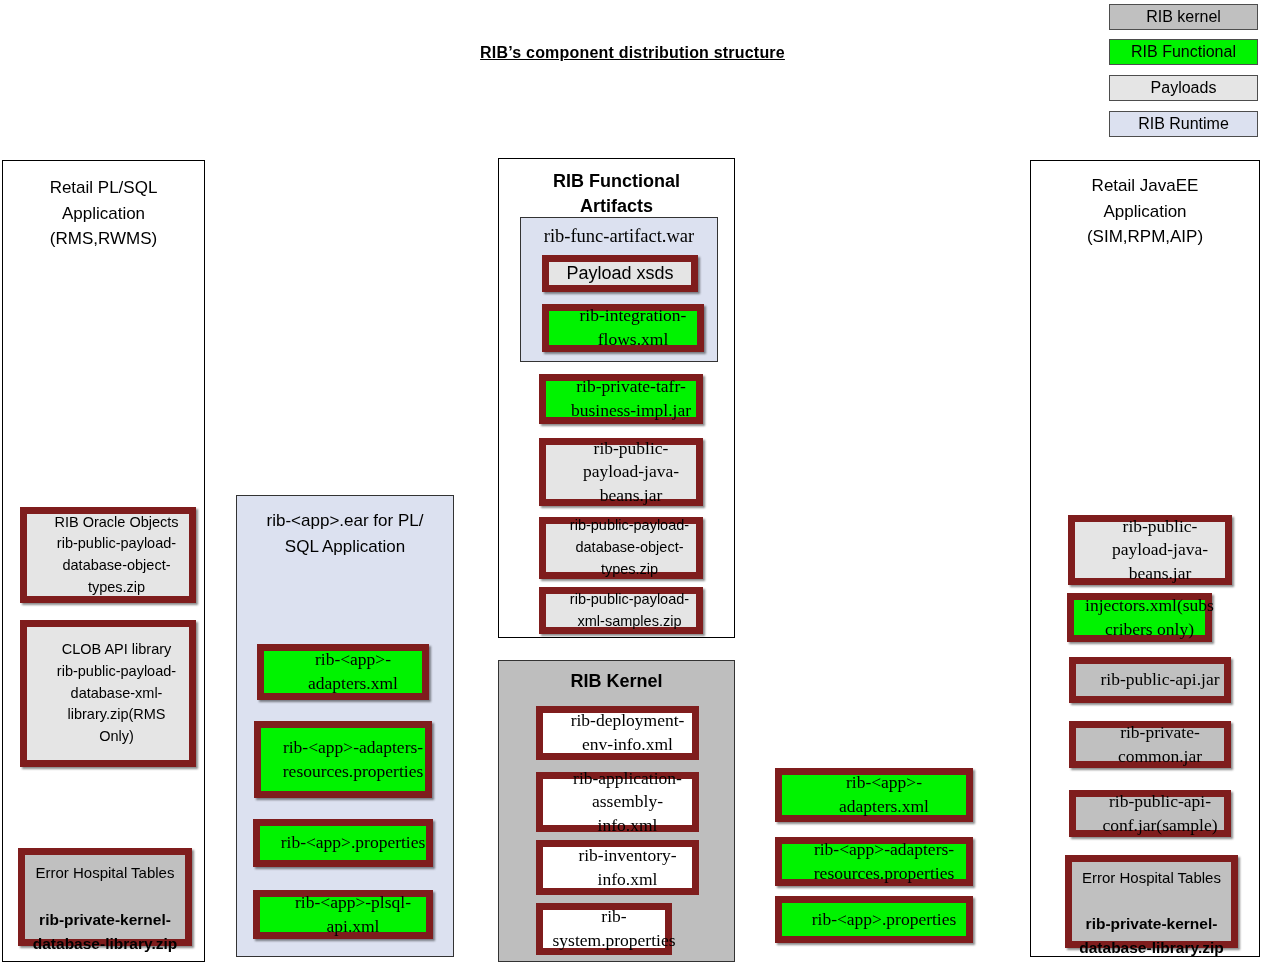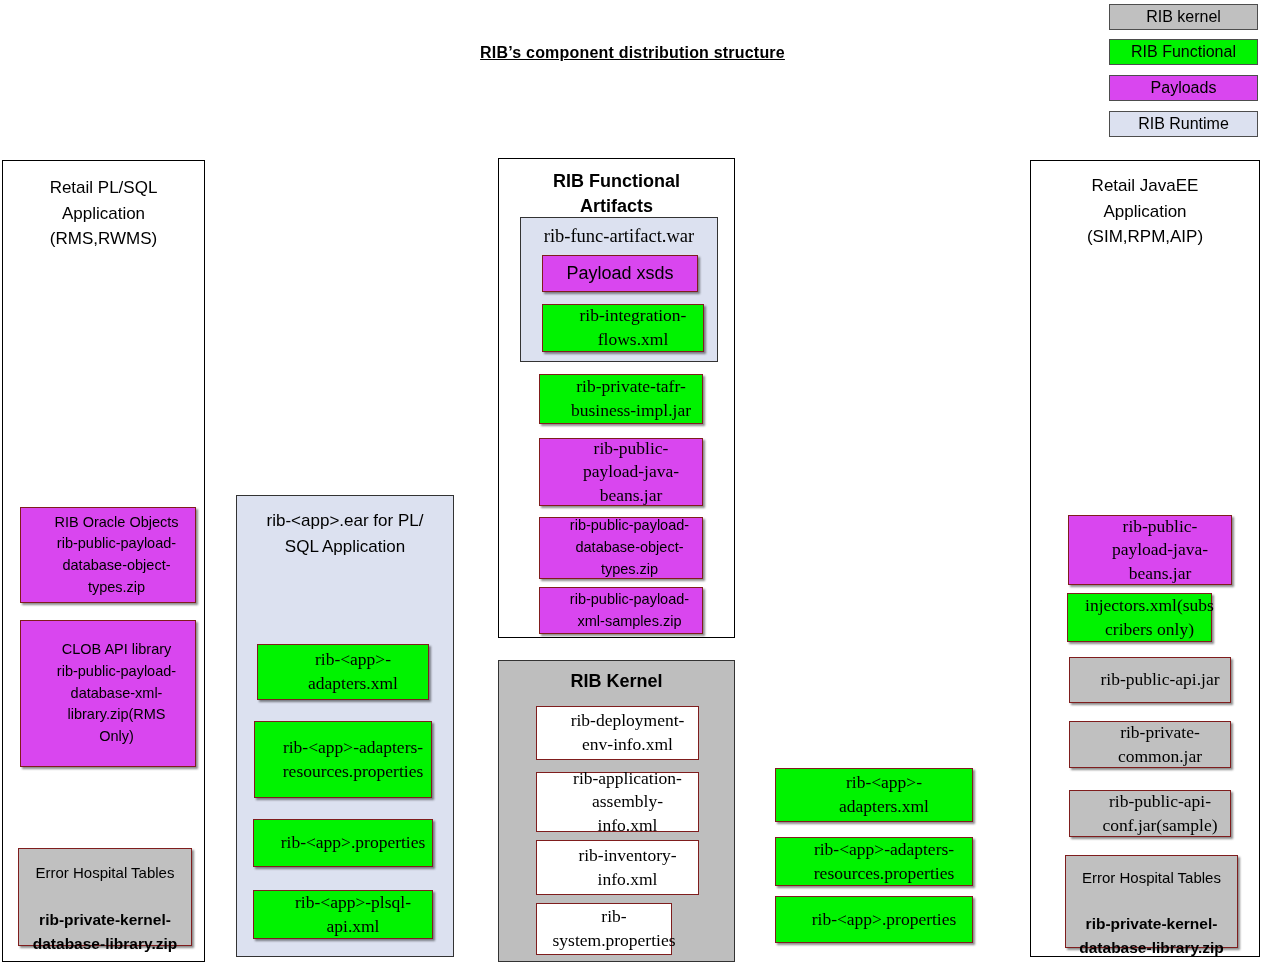--- a/index.html
+++ b/index.html
@@ -19,27 +19,27 @@
   .col{border:1.6px solid #000;background:#fff;}
   .col-runtime{background:#dce1f0;border:1.4px solid #333;}
   .col-kernel{background:#bebebe;border:1.4px solid #333;}
 
   .col-title{position:absolute;left:0;right:0;text-align:center;font-size:17px;
              line-height:1.5;white-space:pre-line;}
   .col-title.bold{font-weight:bold;line-height:1.4;}
 
   
   .box{display:flex;align-items:center;justify-content:center;text-align:center;
-       white-space:pre-line;border:1px solid #7f1d1d;box-shadow:1.5px 1.5px 2px rgba(0,0,0,.45);}
+       white-space:pre-line;border:7px solid #7f1d1d;box-shadow:1.5px 1.5px 2px rgba(0,0,0,.45);}
   .box.noshadow{box-shadow:none;}
   .serif{font-family:"Liberation Serif","DejaVu Serif",serif;font-size:17.5px;line-height:1.35;padding-left:20px;}
   .sans{font-family:"Liberation Sans",sans-serif;font-size:14.5px;line-height:1.5;padding-left:17px;}
   .sans-lg{font-family:"Liberation Sans",sans-serif;font-size:18px;}
 
-  .bg-red{background:#d946ef;}
+  .bg-red{background:#e5e5e5;}
   .bg-green{background:#00f300;}
   .bg-gray{background:#c0c0c0;}
   .bg-runtime{background:#dce1f0;}
   .bg-white{background:#ffffff;}
 
   .hospital-inner{white-space:pre-line;font-size:15px;line-height:1.55;}
   .hospital-inner .file{font-weight:bold;font-size:15.5px;}
 
   .war-label{position:absolute;left:0;right:0;top:8px;text-align:center;
              font-family:"Liberation Serif","DejaVu Serif",serif;font-size:18.5px;}

